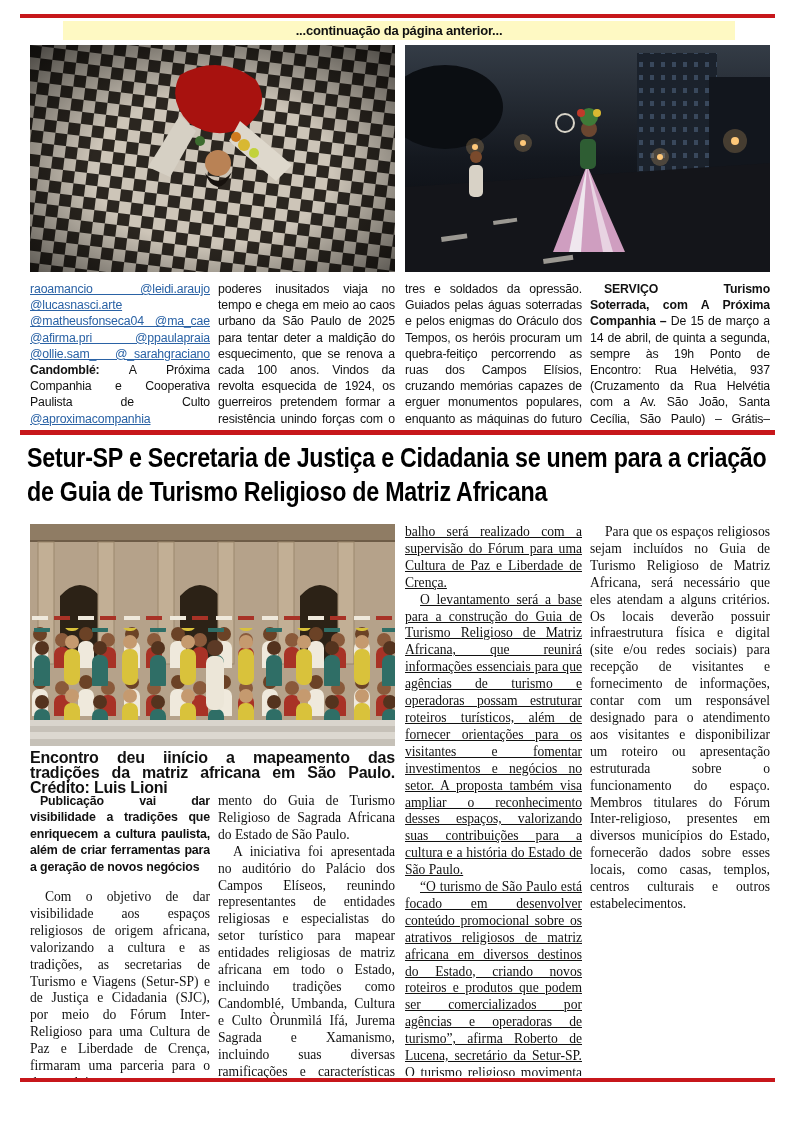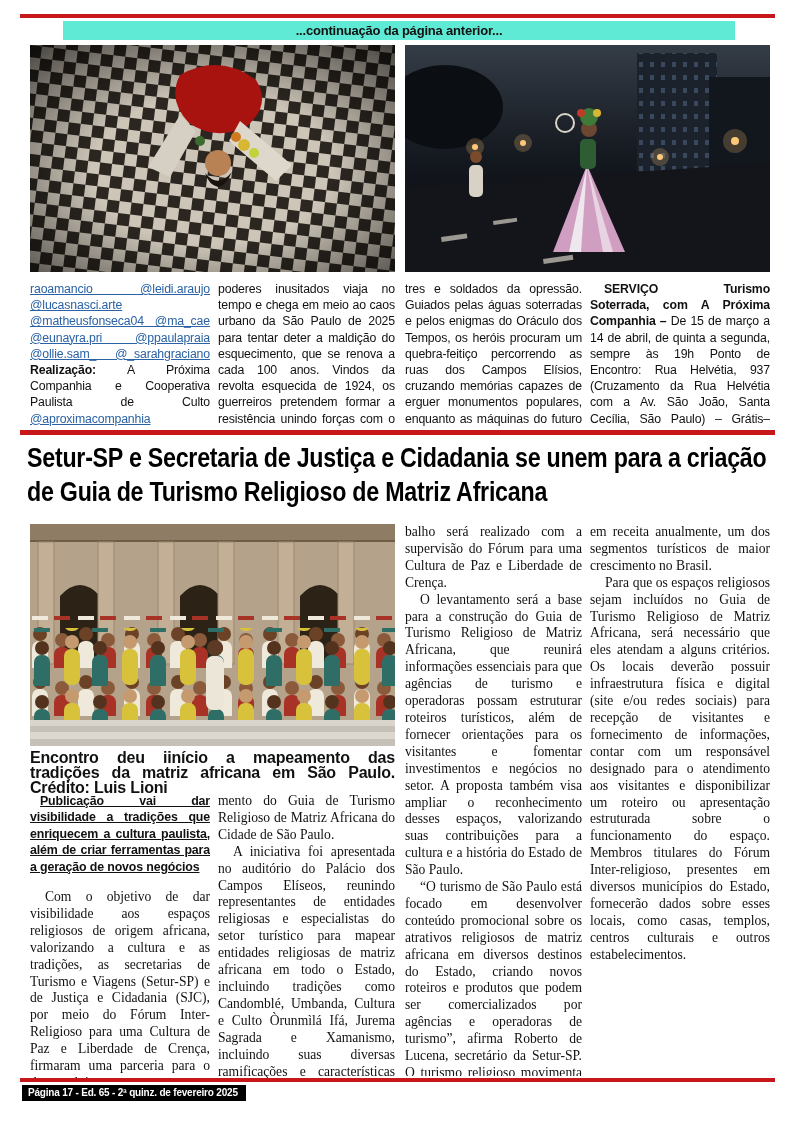--- a/index.html
+++ b/index.html
@@ -3,21 +3,21 @@
 <meta charset="utf-8">
 <style>
   html,body{margin:0;padding:0;background:#888;}
   .page{position:relative;width:794px;height:1123px;background:#ffffff;margin:0 auto;
         overflow:hidden;font-family:"Liberation Sans",sans-serif;color:#111;}
   .abs{position:absolute;}
   .rule{position:absolute;background:#c7171b;}
   #rule-top{left:20px;top:14px;width:755px;height:4px;}
   #rule-mid{left:20px;top:430px;width:755px;height:5px;}
   #rule-bot{left:20px;top:1078px;width:755px;height:4px;}
-  .banner{left:63px;top:21px;width:672px;height:19px;background:#5eead4;
+  .banner{left:63px;top:21px;width:672px;height:19px;background:#fef9c3;
           text-align:center;font-weight:bold;font-size:13px;line-height:19px;letter-spacing:-0.2px;}
   .photo{position:absolute;overflow:hidden;background:#222;}
   .photo svg{display:block;}
   #photo1{left:30px;top:45px;width:365px;height:227px;}
   #photo2{left:405px;top:45px;width:365px;height:227px;}
   #photo3{left:30px;top:524px;width:365px;height:222px;}
   .topcol{position:absolute;top:281px;height:148px;font-size:12.3px;line-height:16.2px;
           text-align:justify;letter-spacing:-0.15px;overflow:hidden;}
   .topcol p{margin:0;}
   #tc1{left:30px;width:180px;}
@@ -30,25 +30,25 @@
             transform-origin:0 0;font-weight:bold;font-size:27.5px;line-height:34px;
             letter-spacing:-0.3px;color:#000;}
   .caption{position:absolute;left:30px;top:750px;width:365px;font-weight:bold;
            font-size:16px;line-height:15px;text-align:justify;letter-spacing:-0.2px;}
   .bcol{position:absolute;font-family:"Liberation Serif",serif;font-size:13.6px;
         line-height:16.9px;text-align:justify;overflow:hidden;}
   .bcol p{margin:0;}
   .bcol .ind{text-indent:15px;}
   #bc1{left:30px;top:793px;width:180px;height:285px;}
   #bc2{left:218px;top:793px;width:177px;height:285px;}
-  #bc3{left:405px;top:524px;width:177px;height:552px;}
+  #bc3{left:405px;top:524px;width:177px;height:552px;text-decoration:underline;}
   #bc4{left:590px;top:524px;width:180px;height:552px;}
   .lead{font-family:"Liberation Sans",sans-serif;font-weight:bold;font-size:12.4px;
         line-height:16.4px;margin:0 0 14px 0 !important;text-align:justify;text-indent:10px;
-        letter-spacing:-0.15px;text-decoration:underline;}
+        letter-spacing:-0.15px;}
   .footer-box{position:absolute;left:22px;top:1085px;background:#000;color:#fff;
               font-weight:bold;font-size:10px;line-height:14px;padding:1px 8px 1px 6px;
               letter-spacing:-0.2px;}
 </style>
 </head>
 <body>
 
 <div class="page">
 
   <div class="rule" id="rule-top"></div>
@@ -124,21 +124,21 @@
       <rect x="175" y="94" width="16" height="30" rx="5" fill="#2e5d33"></rect>
       <circle cx="160" cy="78" r="9" fill="none" stroke="#d8d4c8" stroke-width="2"></circle>
       <circle cx="184" cy="84" r="8" fill="#6b4630"></circle>
       <circle cx="184" cy="72" r="9" fill="#3f7a38"></circle>
       <circle cx="176" cy="68" r="4" fill="#c03a2a"></circle>
       <circle cx="192" cy="68" r="4" fill="#d8b832"></circle>
     </svg>
   </div>
 
   <div class="topcol" id="tc1">
-    <p><span class="lnk">raoamancio @leidi.araujo @lucasnasci.arte @matheusfonseca04 @ma_cae @eunayra.pri @ppaulapraia @ollie.sam_ @_sarahgraciano</span> <b>Realização:</b><span> A Próxima Companhia e Cooperativa Paulista de Culto </span><span class="lnk">@aproximacompanhia @coopteatro</span></p>
+    <p><span class="lnk">raoamancio @leidi.araujo @lucasnasci.arte @matheusfonseca04 @ma_cae @afirma.pri @ppaulapraia @ollie.sam_ @_sarahgraciano</span> <b>Candomblé:</b><span> A Próxima Companhia e Cooperativa Paulista de Culto </span><span class="lnk">@aproximacompanhia @coopteatro</span></p>
 
   </div>
   <div class="topcol" id="tc2">
     <p>poderes inusitados viaja no tempo e chega em meio ao caos urbano da São Paulo de 2025 para tentar deter a maldição do esquecimento, que se renova a cada 100 anos. Vindos da revolta esquecida de 1924, os guerreiros pretendem formar a resistência unindo forças com o coro de cidadãos da cidade contra os abu-</p>
   </div>
   <div class="topcol" id="tc3">
     <p>tres e soldados da opressão. Guiados pelas águas soterradas e pelos enigmas do Oráculo dos Tempos, os heróis procuram um quebra-feitiço percorrendo as ruas dos Campos Elísios, cruzando memórias capazes de erguer monumentos populares, enquanto as máquinas do futuro constroem o progresso.</p>
   </div>
   <div class="topcol" id="tc4">
     <p class="ind14"><b>SERVIÇO Turismo Soterrada, com A Próxima Companhia –</b><span> De 15 de março a 14 de abril, de quinta a segunda, sempre às 19h Ponto de Encontro: Rua Helvétia, 937 (Cruzamento da Rua Helvétia com a Av. São João, Santa Cecília, São Paulo) – Grátis– Livre – 150 minutos</span></p>
@@ -191,29 +191,27 @@
     </svg>
   </div>
 
   <div class="caption">Encontro deu iinício a mapeamento das tradições da matriz africana em São Paulo. Crédito: Luis Lioni</div>
 
   <div class="bcol" id="bc1">
     <p class="lead">Publicação vai dar visibilidade a tradições que enriquecem a cultura paulista, além de criar ferramentas para a geração de novos negócios</p>
     <p class="ind">Com o objetivo de dar visibilidade aos espaços religiosos de origem africana, valorizando a cultura e as tradições, as secretarias de Turismo e Viagens (Setur-SP) e de Justiça e Cidadania (SJC), por meio do Fórum Inter-Religioso para uma Cultura de Paz e Liberdade de Crença, firmaram uma parceria para o desenvolvi-</p>
   </div>
   <div class="bcol" id="bc2">
-    <p>mento do Guia de Turismo Religioso de Matriz Africana do Cidade de São Paulo.</p>
+    <p>mento do Guia de Turismo Religioso de Sagrada Africana do Estado de São Paulo.</p>
     <p class="ind">A iniciativa foi apresentada no auditório do Palácio dos Campos Elíseos, reunindo representantes de entidades religiosas e especialistas do setor turístico para mapear entidades religiosas de matriz africana em todo o Estado, incluindo tradições como Candomblé, Umbanda, Cultura e Culto Òrunmìlá Ifá, Jurema Sagrada e Xamanismo, incluindo suas diversas ramificações e características locais. O tra-</p>
   </div>
   <div class="bcol" id="bc3">
     <p>balho será realizado com a supervisão do Fórum para uma Cultura de Paz e Liberdade de Crença.</p>
     <p class="ind">O levantamento será a base para a construção do Guia de Turismo Religioso de Matriz Africana, que reunirá informações essenciais para que agências de turismo e operadoras possam estruturar roteiros turísticos, além de fornecer orientações para os visitantes e fomentar investimentos e negócios no setor. A proposta também visa ampliar o reconhecimento desses espaços, valorizando suas contribuições para a cultura e a história do Estado de São Paulo.</p>
     <p class="ind">“O turismo de São Paulo está focado em desenvolver conteúdo promocional sobre os atrativos religiosos de matriz africana em diversos destinos do Estado, criando novos roteiros e produtos que podem ser comercializados por agências e operadoras de turismo”, afirma Roberto de Lucena, secretário da Setur-SP. O turismo religioso movimenta cerca de 20 milhões de viagens e gera mais de R$ 15 bilhões</p>
   </div>
   <div class="bcol" id="bc4">
-    <p>em receita anualmente, um dos segmentos turísticos de maior crescimento no Brasil.</p>
     <p class="ind">Para que os espaços religiosos sejam incluídos no Guia de Turismo Religioso de Matriz Africana, será necessário que eles atendam a alguns critérios. Os locais deverão possuir infraestrutura física e digital (site e/ou redes sociais) para recepção de visitantes e fornecimento de informações, contar com um responsável designado para o atendimento aos visitantes e disponibilizar um roteiro ou apresentação estruturada sobre o funcionamento do espaço. Membros titulares do Fórum Inter-religioso, presentes em diversos municípios do Estado, fornecerão dados sobre esses locais, como casas, templos, centros culturais e outros estabelecimentos.</p>
   </div>
 
   <div class="rule" id="rule-bot"></div>
-  <div class="footer-box">Página 17 - Ed. 65 - 2ª quinz. de fevereiro 2025</div>
 
 </div>
 
 </body></html>

